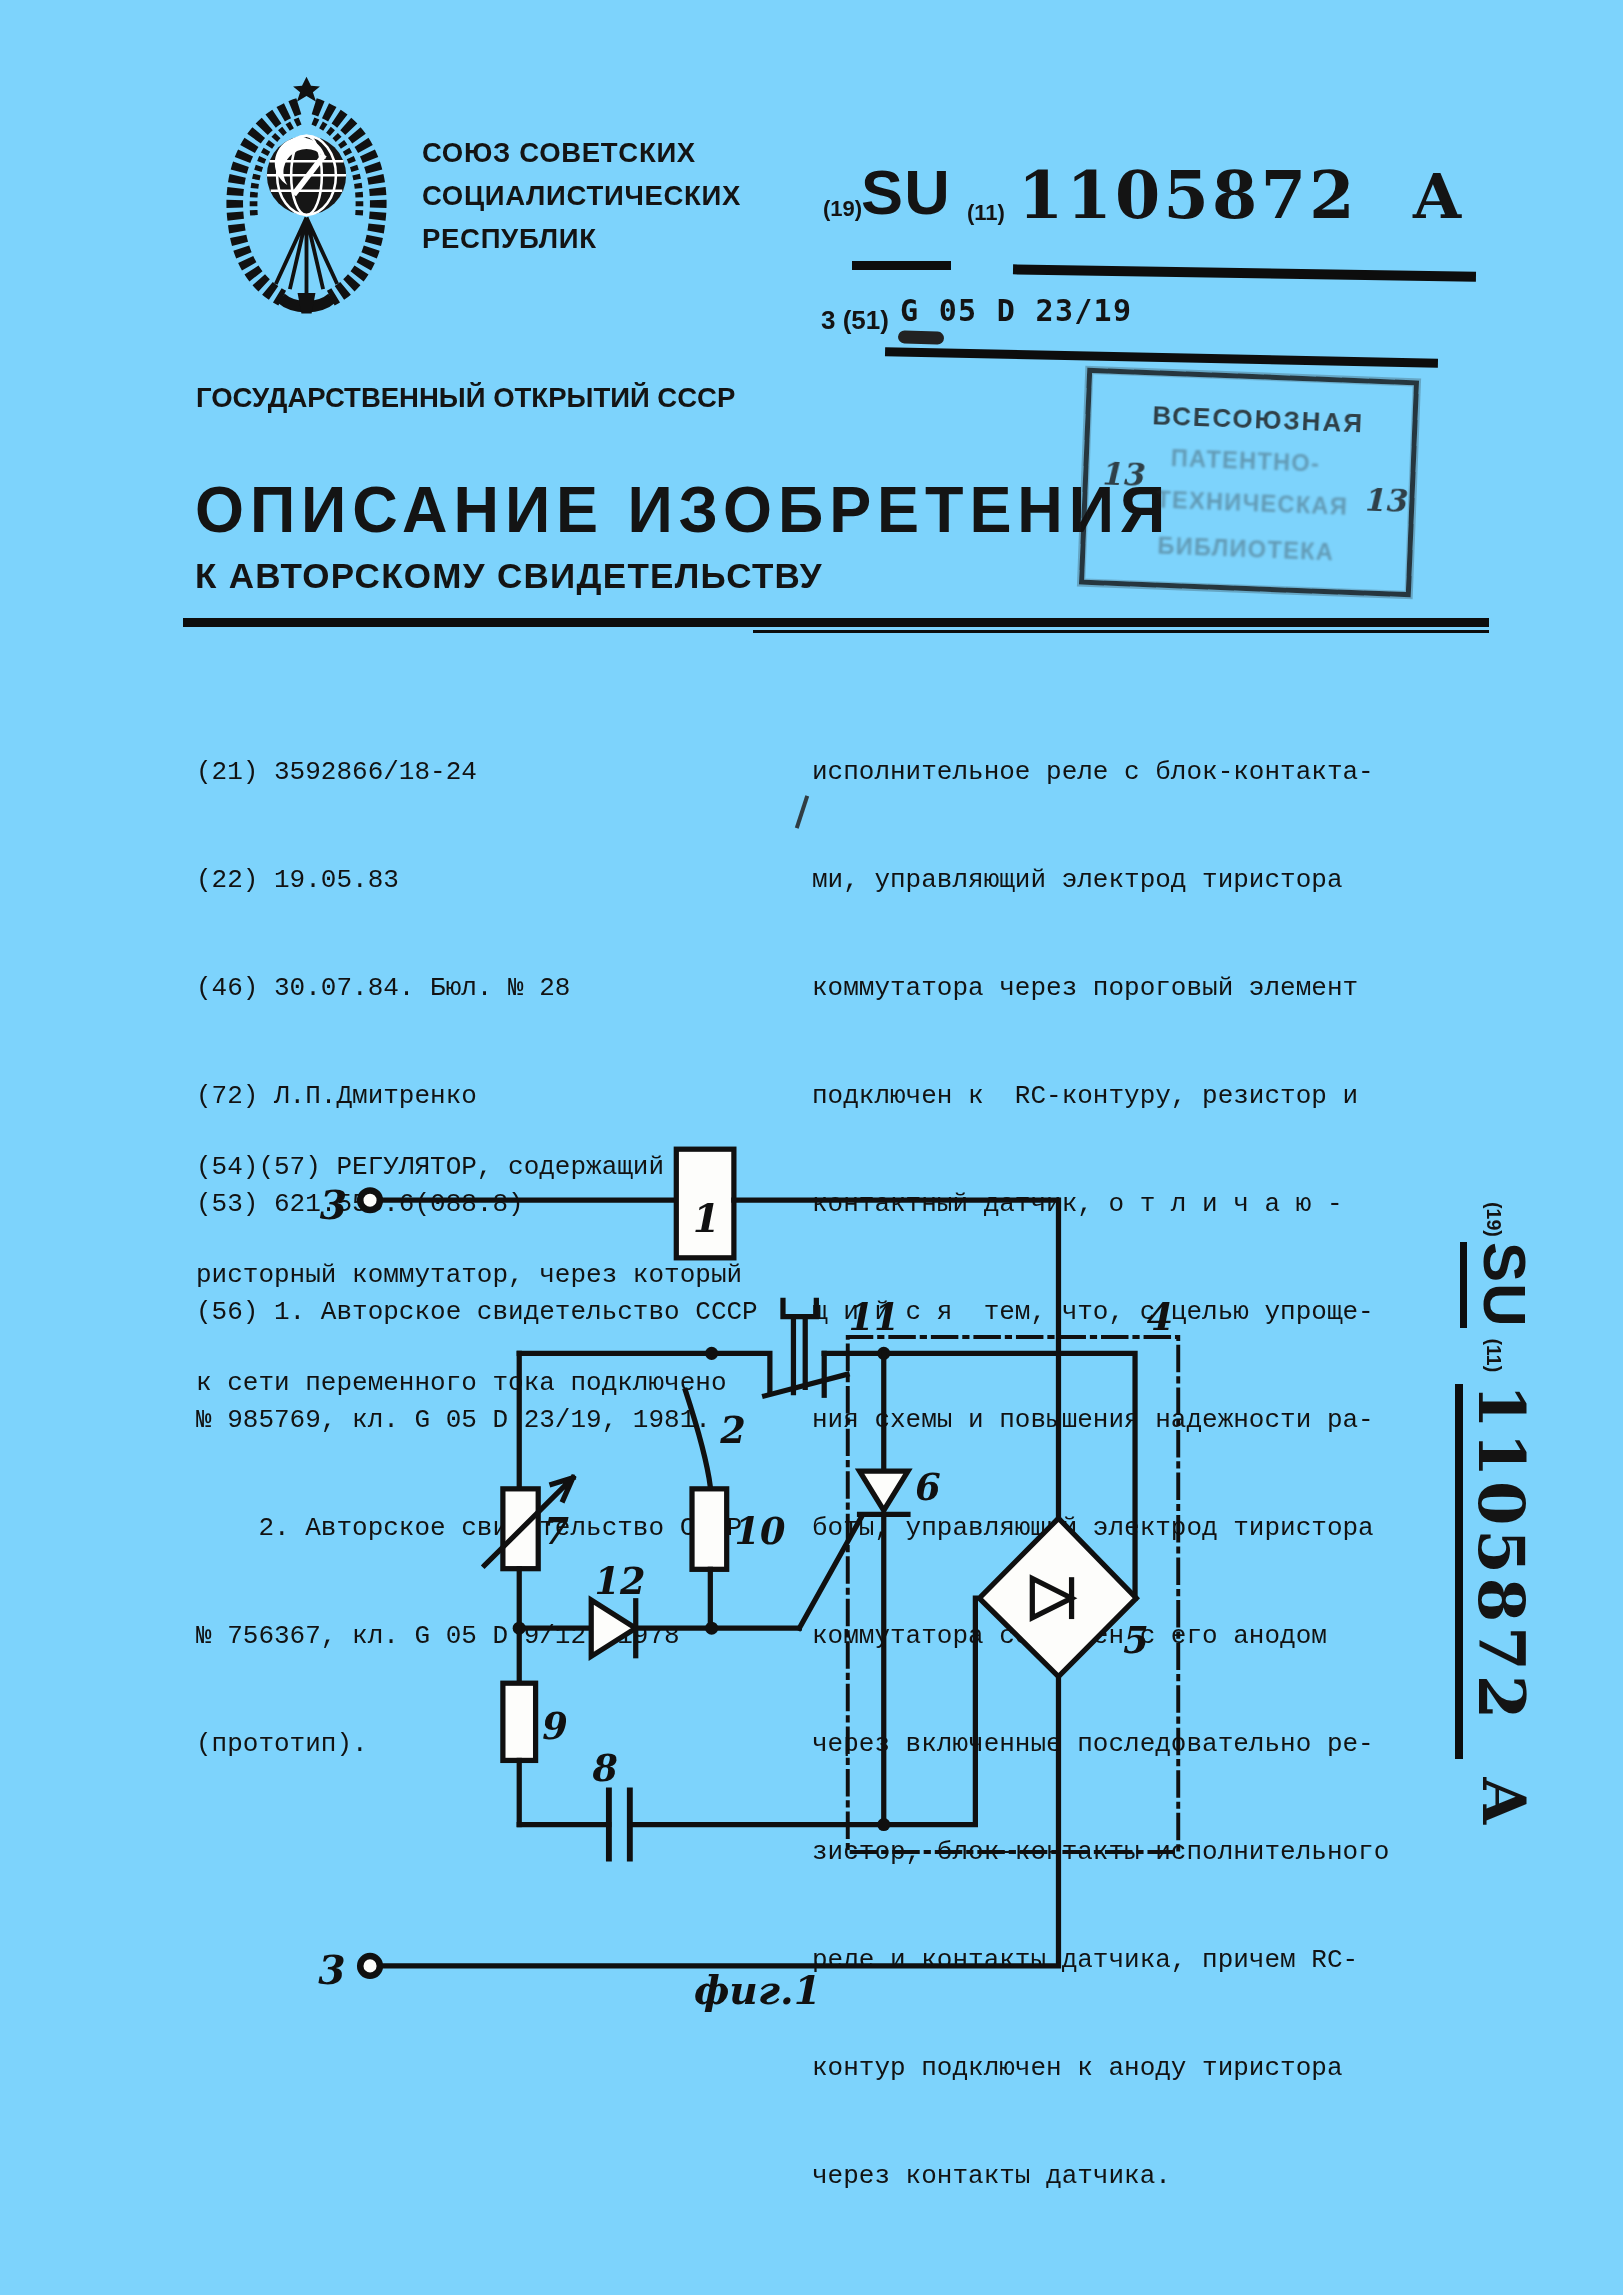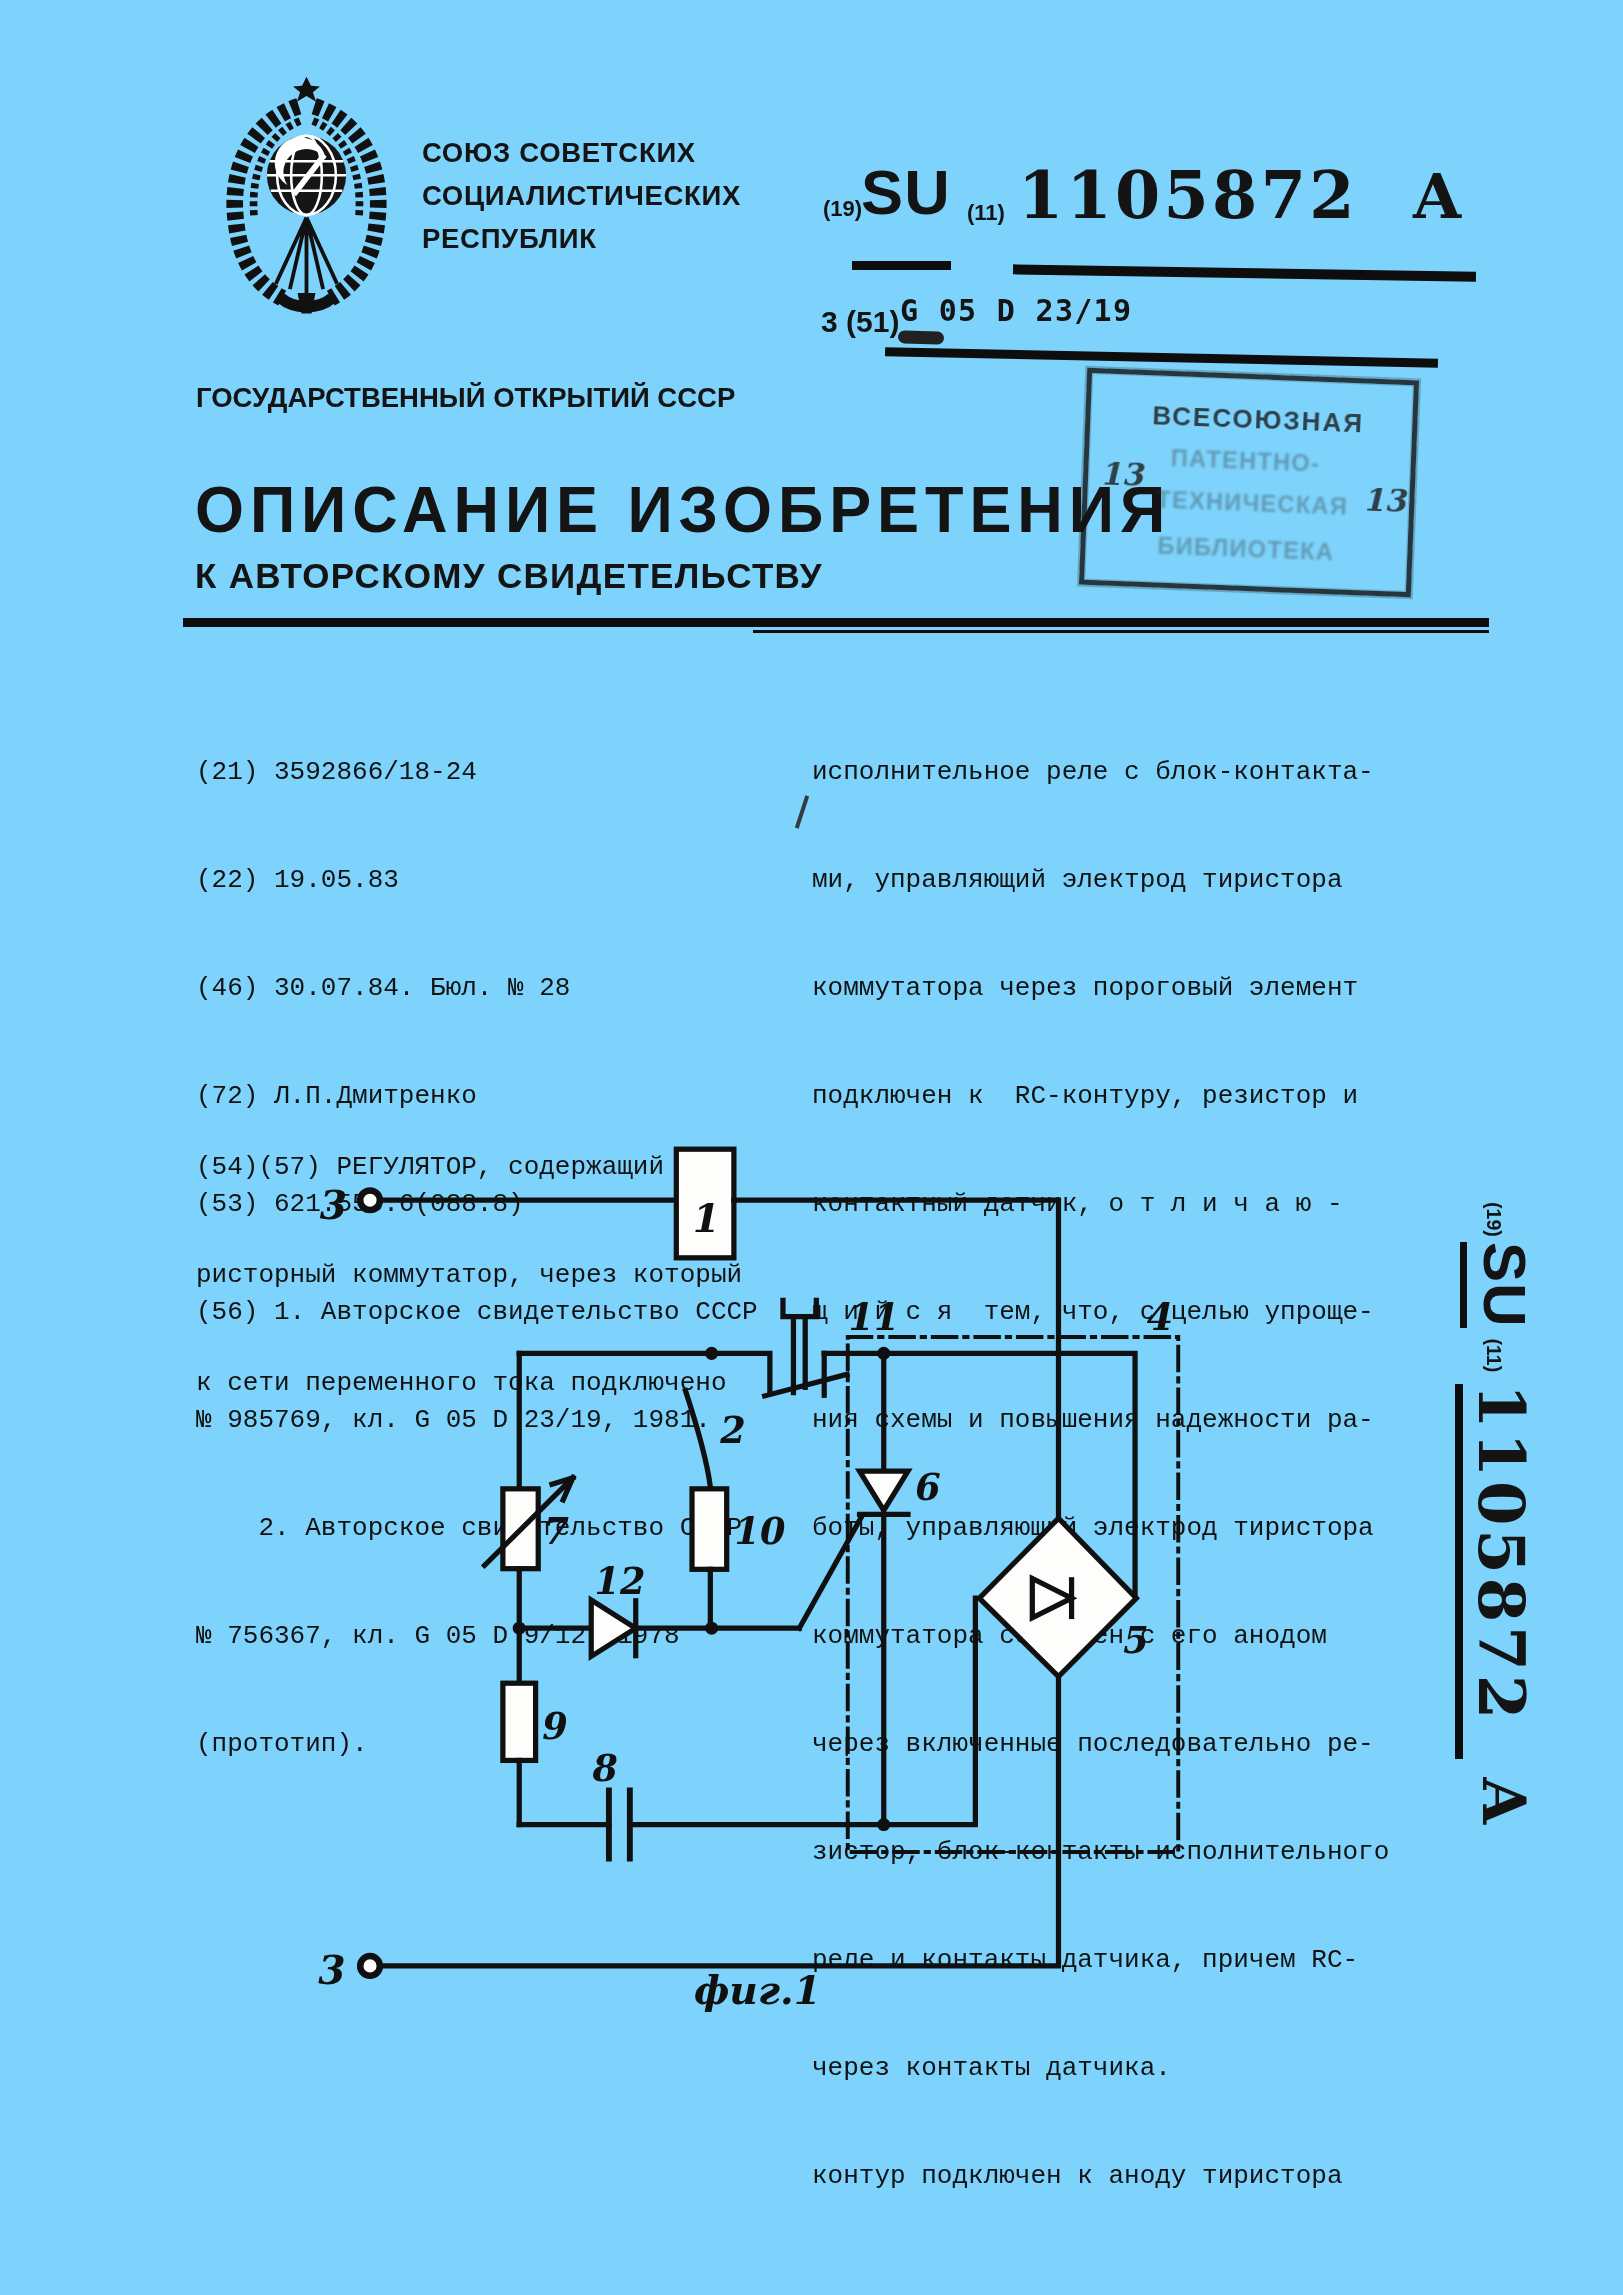--- a/index.html
+++ b/index.html
@@ -49,21 +49,21 @@
   </div>
 
   <div class="abs b sans" style="left:823px;top:196px;font-size:22px;">(19)</div>
   <div class="abs b sans" style="left:861px;top:156px;font-size:63px;letter-spacing:1.3px;">SU</div>
   <div class="abs rule" style="left:852px;top:261px;width:99px;height:8.5px;"></div>
   <div class="abs b sans" style="left:967px;top:200px;font-size:22px;">(11)</div>
   <div class="abs b serif" style="left:1018px;top:157px;font-size:65px;letter-spacing:3.3px;">1105872</div>
   <div class="abs rule" style="left:1013px;top:268px;width:463px;height:9.8px;transform:rotate(.9deg);"></div>
   <div class="abs b serif" style="left:1413px;top:160px;font-size:62px;">A</div>
 
-  <div class="abs b sans" style="left:821px;top:305px;font-size:30px;">3 (51)</div>
+  <div class="abs b sans" style="left:821px;top:305px;font-size:26px;">3 (51)</div>
   <div class="abs b mono" style="left:900px;top:293px;font-size:30px;letter-spacing:1.3px;">G 05 D 23/19</div>
   <div class="abs rule" style="left:885px;top:353px;width:553px;height:9.2px;transform:rotate(1.2deg);"></div>
 
   <div class="abs b sans" style="left:196px;top:378px;font-size:27.5px;line-height:39px;">
     <div>ГОСУДАРСТВЕННЫЙ ОТКРЫТИЙ СССР</div>
   </div>
 
   <div class="abs penmark" style="left:898px;top:331px;width:46px;height:13px;border-radius:6.5px;transform:rotate(2deg);"></div>
 
   <div class="abs b sans" style="left:195px;top:473px;font-size:63px;letter-spacing:5.9px;transform:scaleY(1.04);">ОПИСАНИЕ ИЗОБРЕТЕНИЯ</div>
@@ -105,22 +105,22 @@
     <div>коммутатора через пороговый элемент</div>
     <div>подключен к  RC-контуру, резистор и</div>
     <div>контактный датчик, о т л и ч а ю -</div>
     <div>щ и й с я  тем, что, с целью упроще-</div>
     <div>ния схемы и повышения надежности ра-</div>
     <div>боты, управляющий электрод тиристора</div>
     <div>коммутатора соединен с его анодом</div>
     <div>через включенные последовательно ре-</div>
     <div>зистор, блок-контакты исполнительного</div>
     <div>реле и контакты датчика, причем RC-</div>
+    <div>контур подключен к аноду тиристора</div>
     <div>через контакты датчика.</div>
-    <div>контур подключен к аноду тиристора</div>
   </div>
 
   <div class="abs penmark" style="left:800px;top:795px;width:3.9px;height:34px;transform:rotate(18deg);opacity:.85;"></div>
 
   <svg class="abs" style="left:288px;top:1106px;width:969px;height:962px;" viewBox="440 1690 1480 1470" fill="none" stroke="#101010" stroke-width="8" stroke-linecap="square">
 
     <g>
       <circle cx="565" cy="1834" r="15" fill="#fdfdfb" stroke-width="10"></circle>
       <path d="M582 1834 H1033"></path>
       <text x="488" y="1862" font-size="60" stroke="none">3</text>

